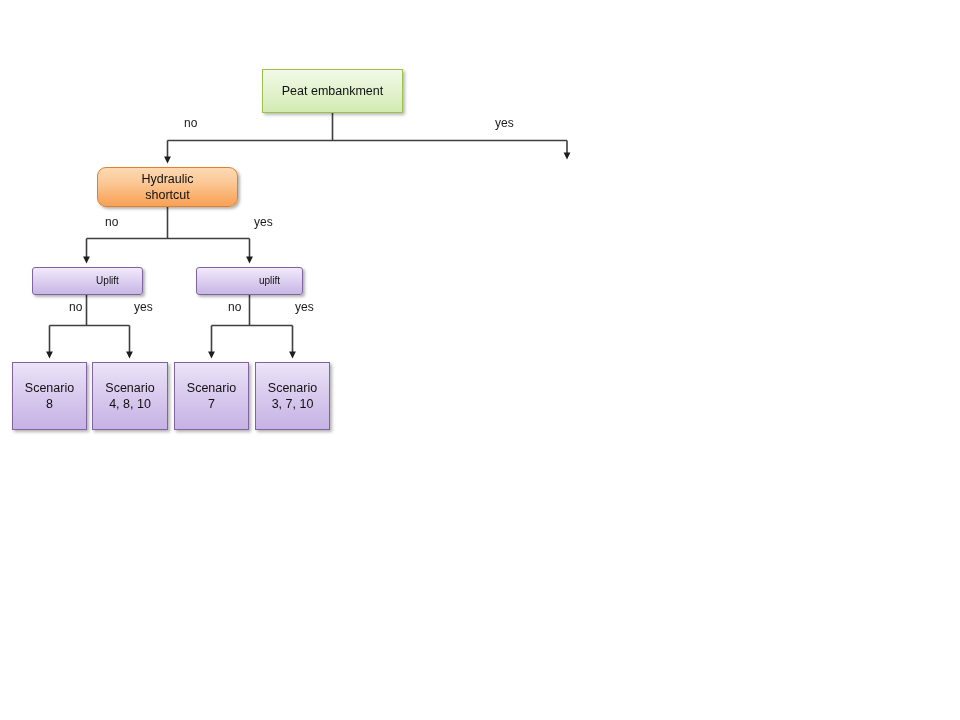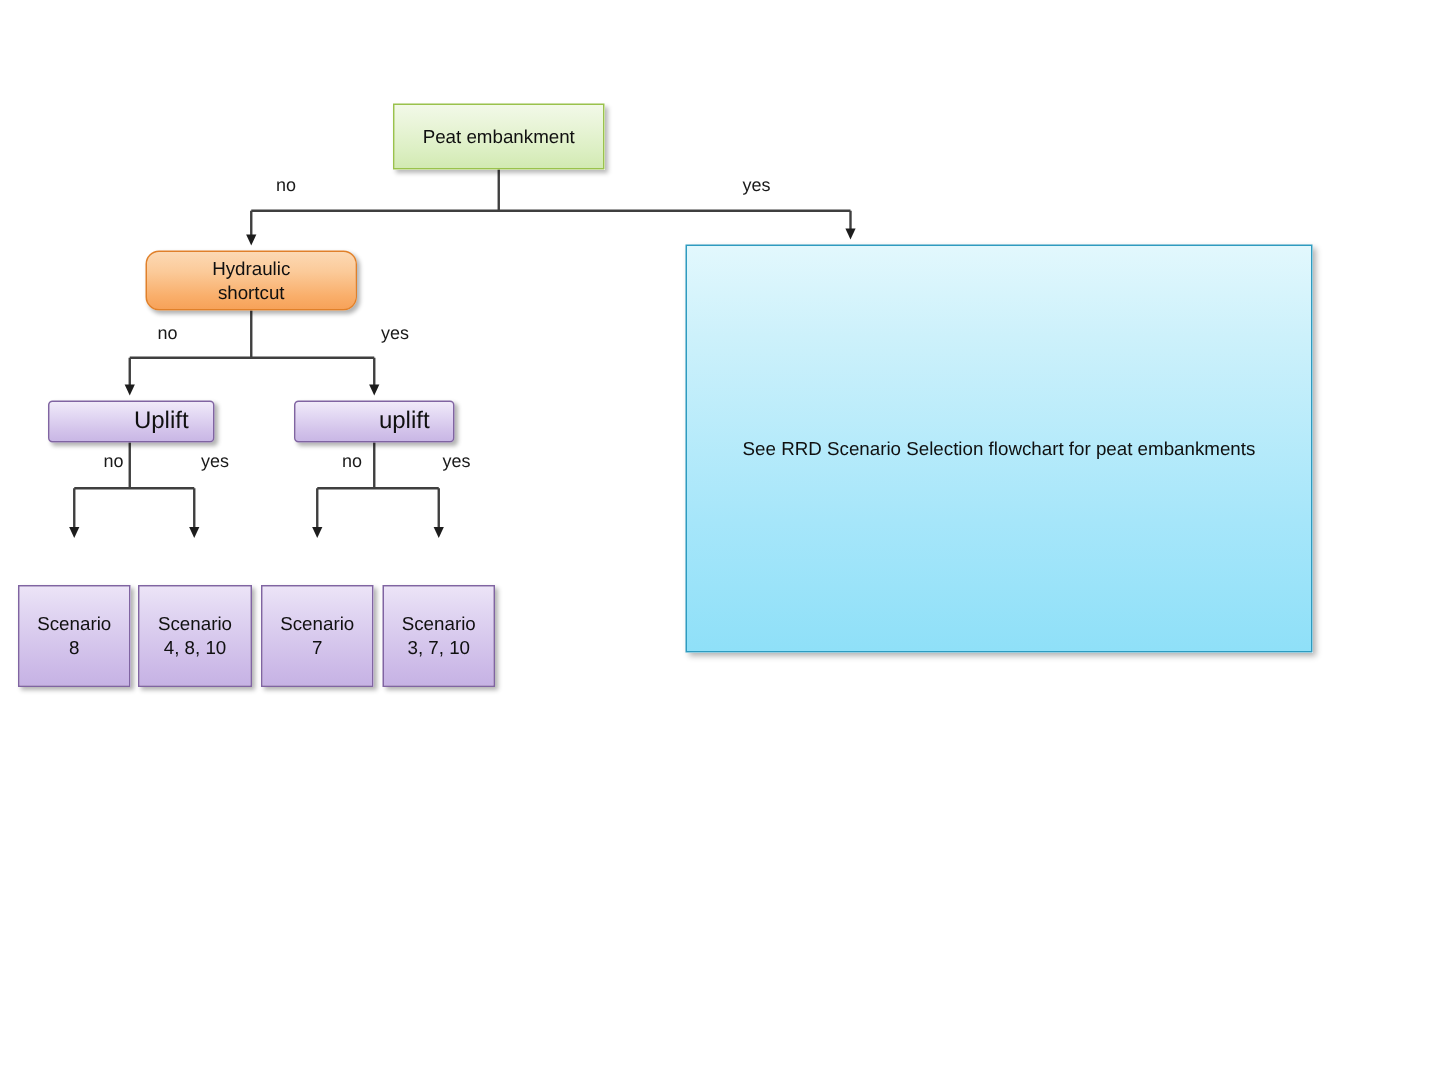--- a/index.html
+++ b/index.html
@@ -57,30 +57,29 @@
     border-radius: 9px;
     font-size: 12.5px;
     box-shadow: 2px 2px 3px rgba(0,0,0,0.3);
   }
 
   
   .node-purple {
     background: linear-gradient(to bottom, #f0eaf9 0%, #e4daf4 30%, #d2c2ea 75%, #c9b7e5 100%);
     border: 1px solid #8064a2;
     border-radius: 3px;
-    font-size: 16px;
+    font-size: 10px;
     box-shadow: 2px 2px 3px rgba(0,0,0,0.3);
     padding-left: 40px;
   }
   .node-scenario {
     background: linear-gradient(to bottom, #ece4f7 0%, #e1d6f2 25%, #cdbbe8 80%, #c6b2e4 100%);
     border: 1px solid #8064a2;
     font-size: 12.5px;
     box-shadow: 2px 2px 3px rgba(0,0,0,0.3);
-    margin-top: 28px;
   }
 
   
   .node-blue {
     background: linear-gradient(to bottom, #e2f8fd 0%, #cdf1fb 22%, #a6e6fa 68%, #8fe0f8 100%);
     border: 1px solid #2e9bc0;
     font-size: 12.5px;
     box-shadow: 2px 2px 4px rgba(0,0,0,0.3);
   }
 
@@ -161,23 +160,20 @@
   <div class="node node-scenario" style="left:174px; top:362px; width:75px; height:68px;">
     <span>Scenario
 7</span>
   </div>
 
   <div class="node node-scenario" style="left:255px; top:362px; width:75px; height:68px;">
     <span>Scenario
 3, 7, 10</span>
   </div>
 
-  <div class="node node-blue" style="left:457px; top:163px; width:418px; height:272px;">
-    <span>See RRD Scenario Selection flowchart for peat embankments</span>
-  </div>
 
   <div class="edge-label" style="left:164px; top:116px;">no</div>
   <div class="edge-label" style="left:475px; top:116px;">yes</div>
 
   <div class="edge-label" style="left:85px; top:215px;">no</div>
   <div class="edge-label" style="left:234px; top:215px;">yes</div>
 
   <div class="edge-label" style="left:49px; top:300px;">no</div>
   <div class="edge-label" style="left:114px; top:300px;">yes</div>
 

